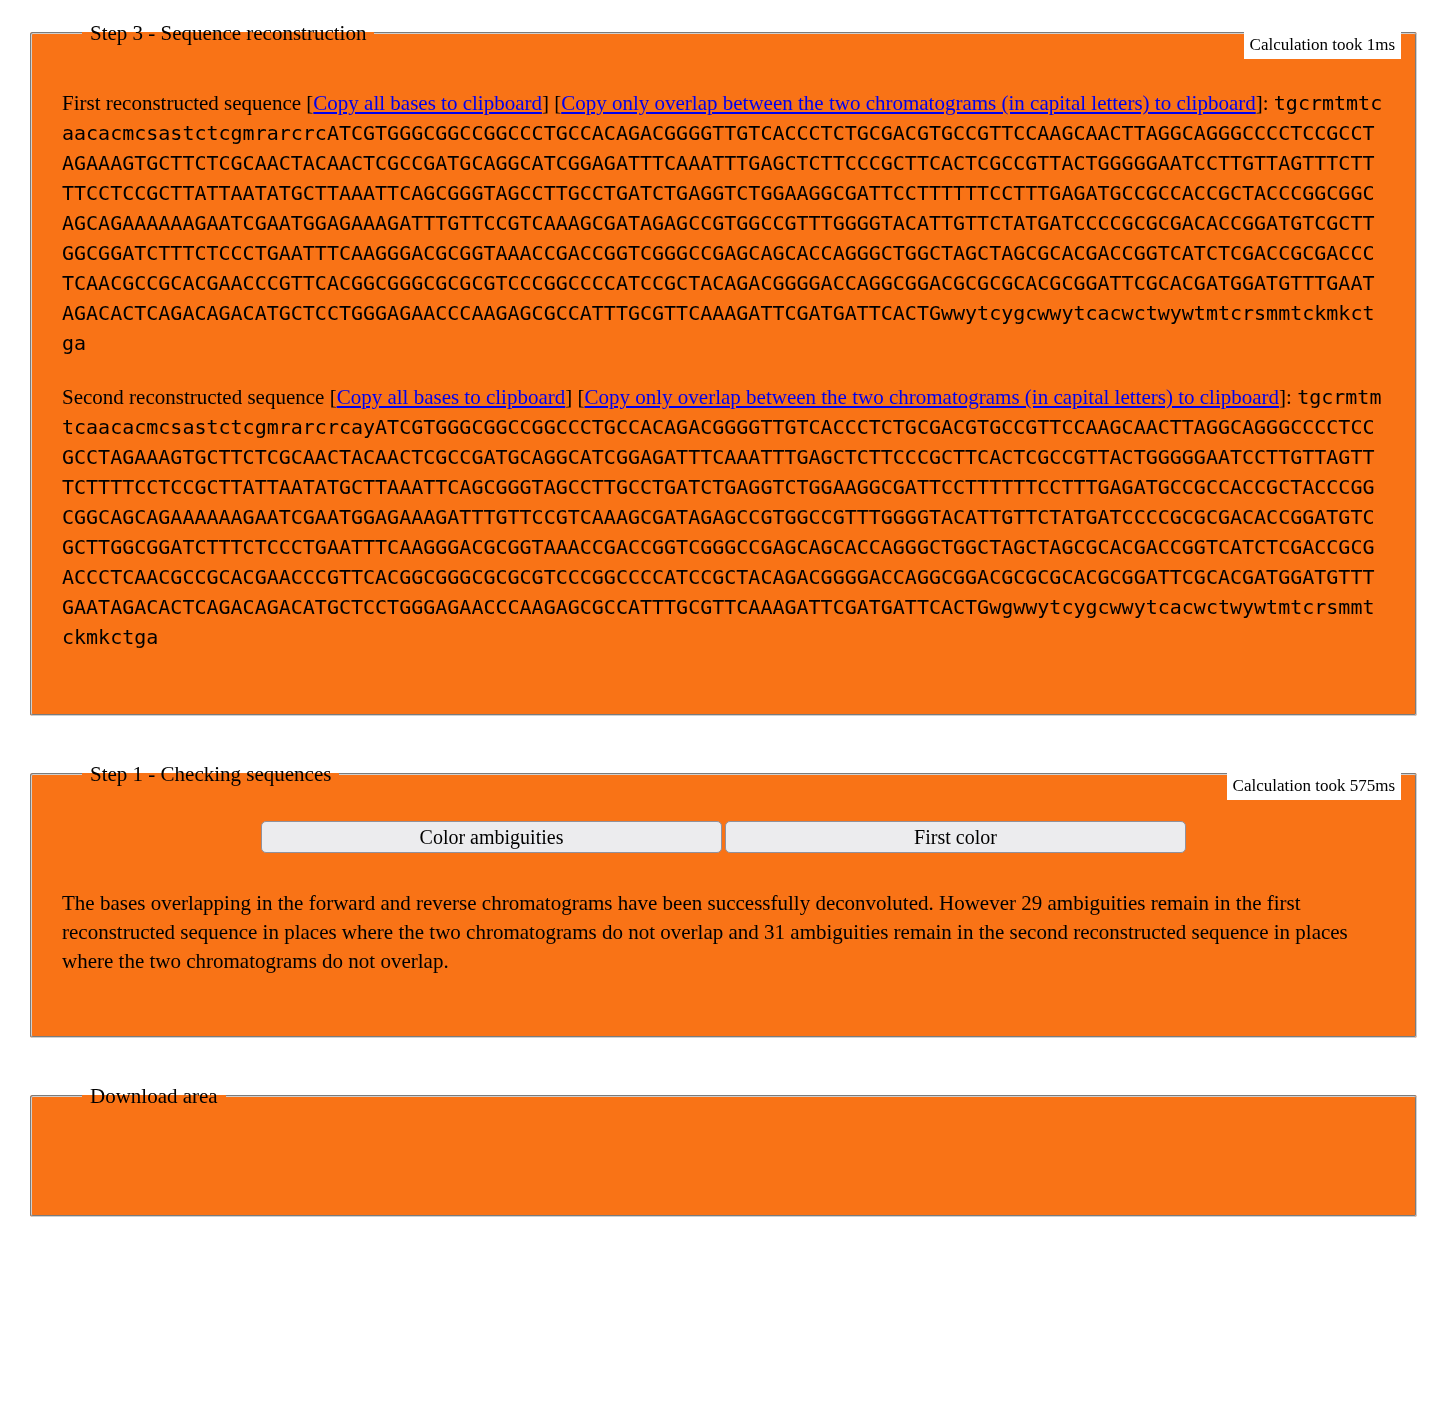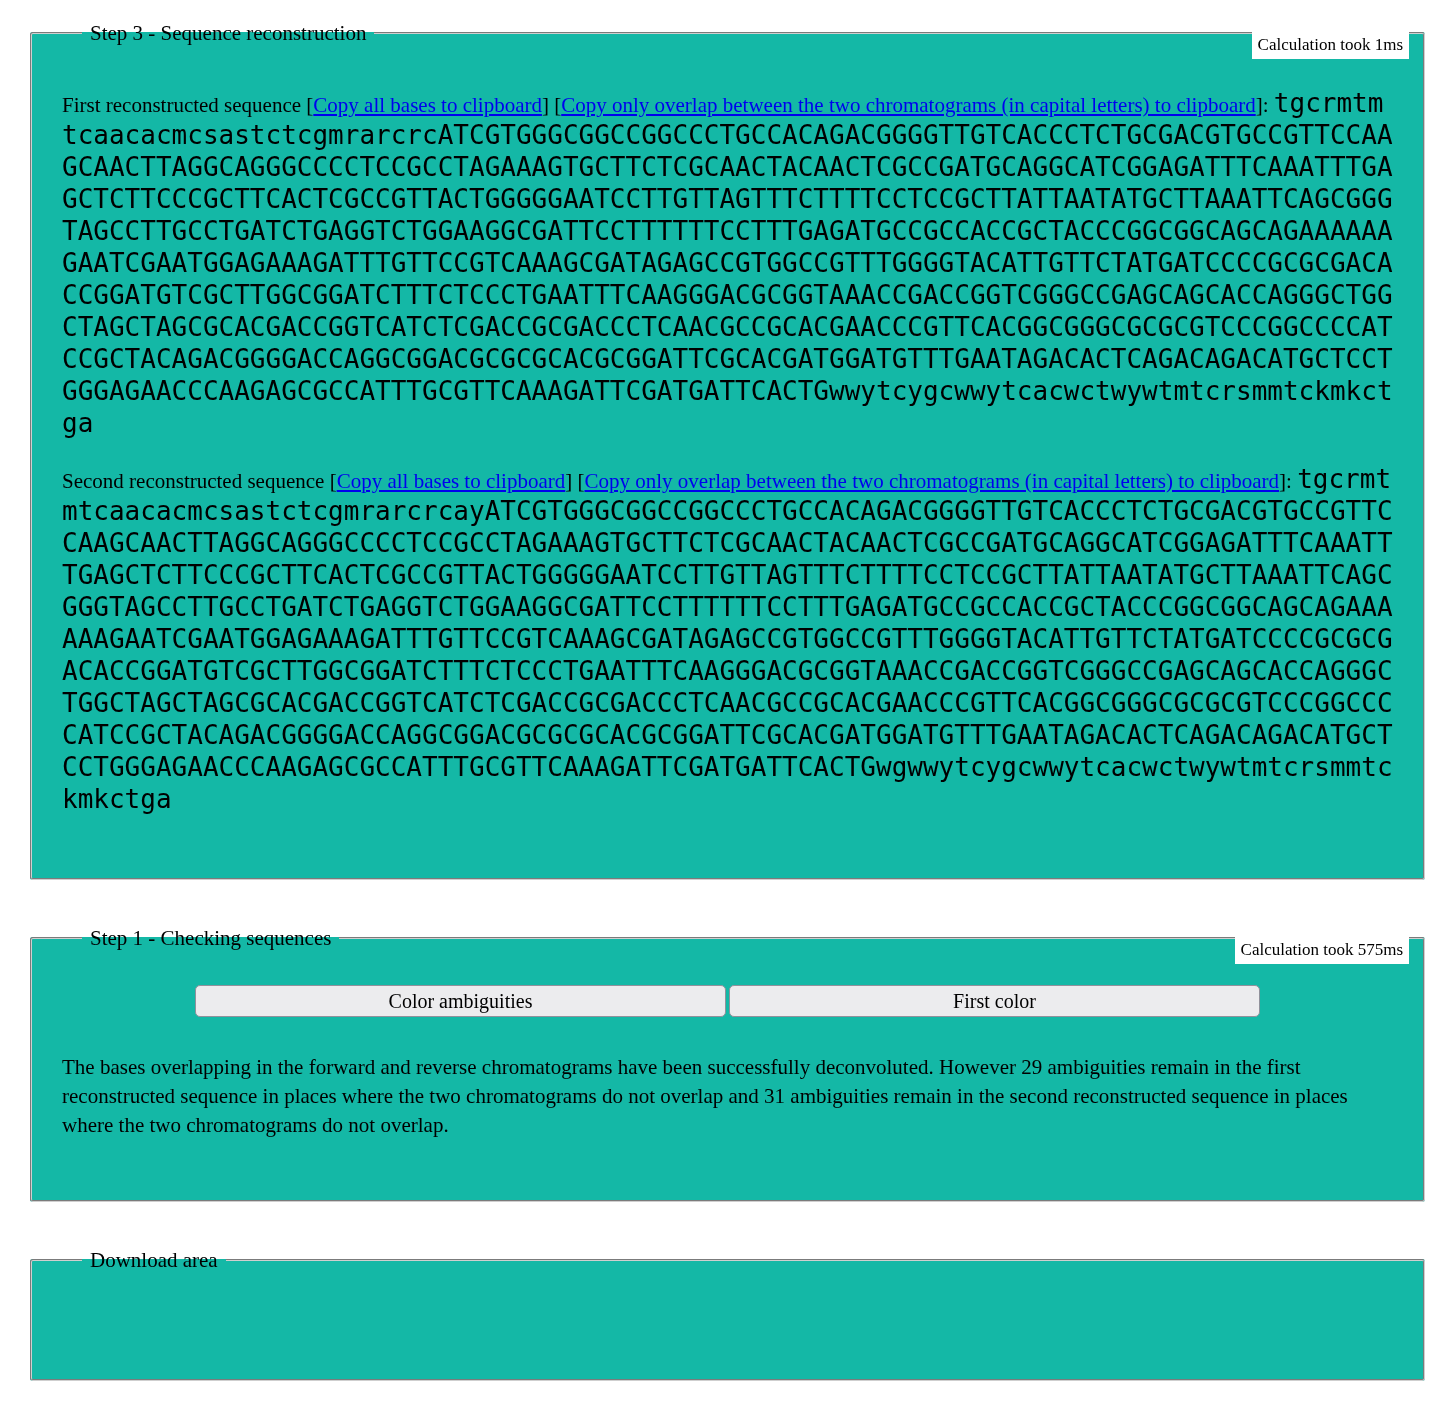--- a/index.html
+++ b/index.html
@@ -11,23 +11,23 @@
     font-size: 21px;
   }
   .page {
     width: 1395px;
     margin: 20px auto 0 auto;
   }
   fieldset.section {
     position: relative;
     border: 2px groove #cfcfcf;
     border-radius: 3px;
-    margin: 0 0 45px 0;
+    margin: 0 8px 45px 0;
     padding: 42px 30px 62px 30px;
-    background: #14b8a6;
+    background: #f97316;
   }
   fieldset.section legend {
     margin-left: 20px;
     padding: 0 8px;
     font-size: 21px;
     line-height: 26px;
   }
   .calc-time {
     position: absolute;
     top: -15px;
@@ -45,32 +45,32 @@
   }
   p.seq-block + p.seq-block {
     margin-top: 24px;
   }
   a.copy-link {
     color: #0000ee;
     cursor: pointer;
   }
   .seq {
     font-family: "DejaVu Sans Mono", "Liberation Mono", monospace;
-    font-size: 26px;
+    font-size: 20px;
     line-height: 30px;
     word-break: break-all;
   }
   .button-row {
     display: flex;
     justify-content: center;
     gap: 3px;
     margin: 0;
   }
   button.action-btn {
-    width: 531px;
+    width: 461px;
     height: 32px;
     background: #ececee;
     border: 1px solid #91919b;
     border-radius: 5px;
     font-family: "Liberation Serif", serif;
     font-size: 20px;
     color: #000000;
     cursor: pointer;
     padding: 0;
   }

